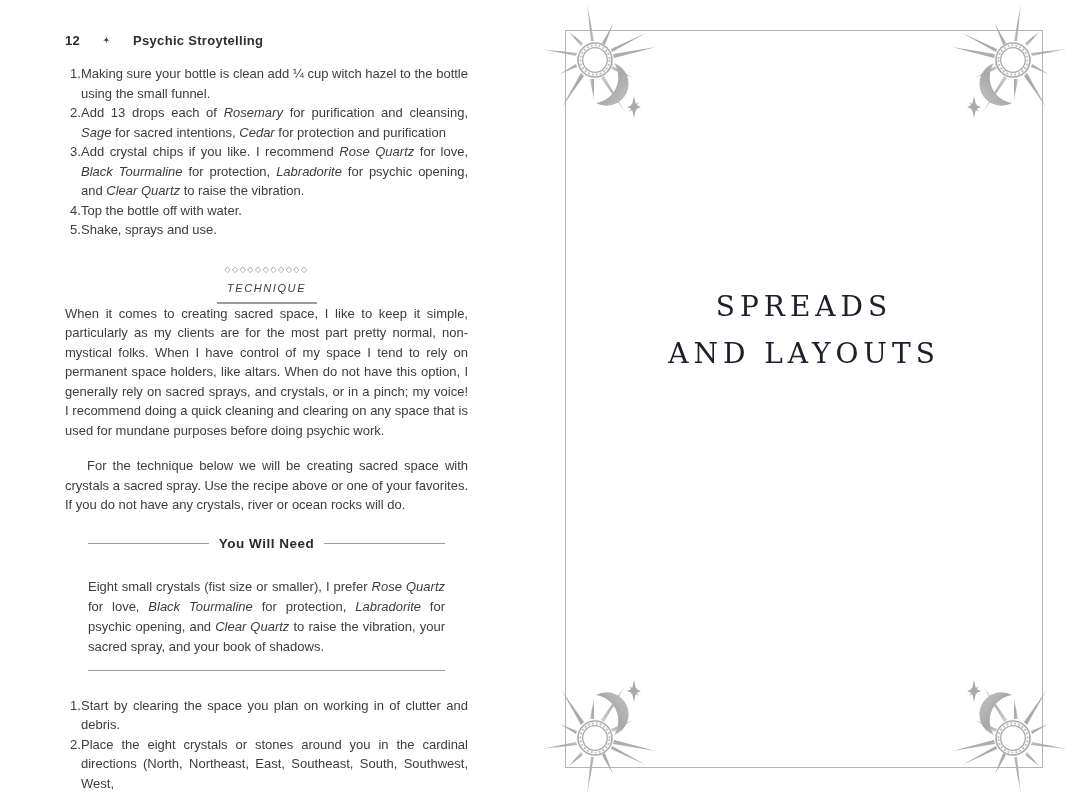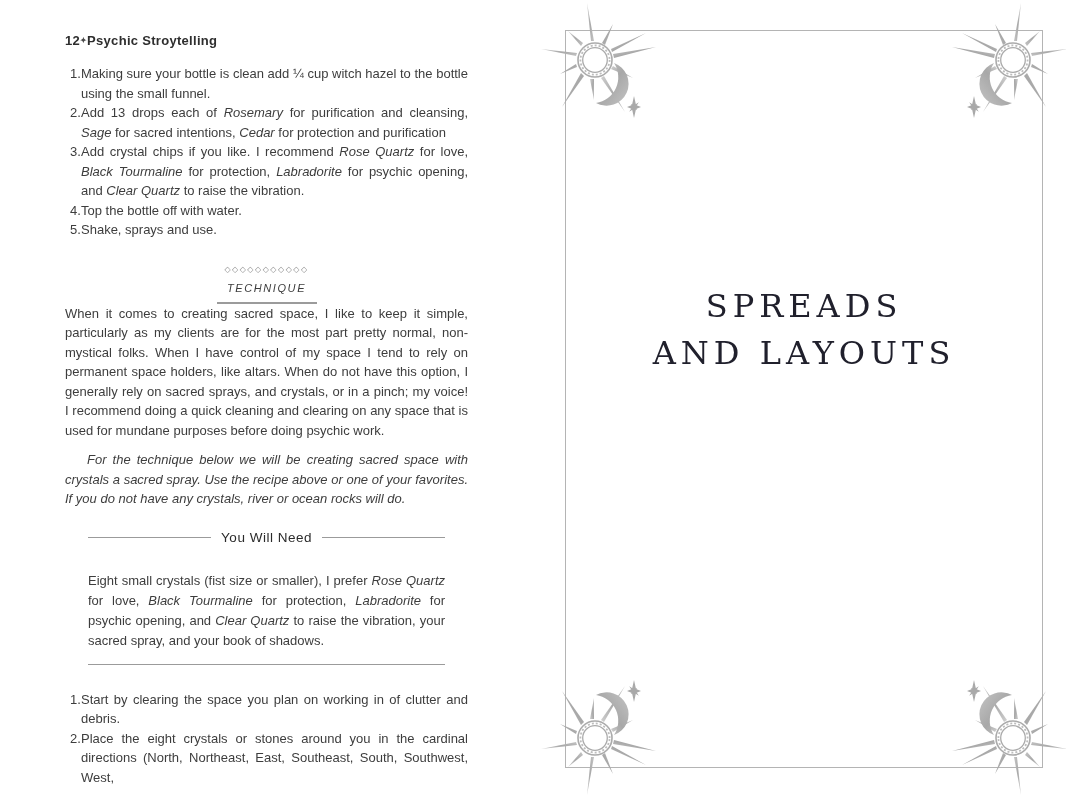--- a/index.html
+++ b/index.html
@@ -10,51 +10,51 @@
     font-family: "Liberation Sans", sans-serif;
     color: #3d3d3d;
     overflow: hidden;
   }
   em { }
 
   
   .left-page { position: absolute; left: 0; top: 0; width: 533px; height: 800px; }
   .left-content { position: absolute; left: 65px; top: 33px; width: 403px; }
 
-  .page-header { display: flex; align-items: baseline; gap: 0; font-size: 13px; font-weight: bold; color: #2e2e2e; letter-spacing: 0.3px; }
+  .page-header { display: flex; align-items: baseline; gap: 23px; font-size: 13px; font-weight: bold; color: #2e2e2e; letter-spacing: 0.3px; }
   .page-header .sep { font-size: 8px; position: relative; top: -2px; color: #4a4a4a; }
 
   .steps { margin-top: 16px; font-size: 13px; line-height: 19.5px; }
   .step { display: flex; }
   .step-num { flex: 0 0 16px; padding-left: 5px; }
   .step-body { flex: 1; text-align: justify; }
 
   .section-head { text-align: center; margin-top: 25px; }
   .ornament-row { font-size: 8px; letter-spacing: 1.5px; color: #8f8f8f; }
   .kicker { margin-top: 8px; font-size: 11px; letter-spacing: 1.6px; color: #3c3c3c; font-style: italic; }
   .section-title { margin-top: 2px; font-size: 17.5px; font-weight: bold; font-variant: small-caps; letter-spacing: 0.8px; color: #2b2b2b; }
   .title-rule { width: 100px; border: none; border-top: 2px solid #9b9b9b; margin: 8px auto 0; }
 
   .body-para { margin-top: 0; font-size: 13px; line-height: 19.5px; text-align: justify; }
-  .body-para.indent { margin-top: 10px; text-indent: 22px; font-style: italic; }
+  .body-para.indent { margin-top: 16px; text-indent: 22px; }
 
   .ywn { margin-top: 21px; margin-left: 23px; width: 357px; }
-  .ywn-head { display: flex; align-items: center; gap: 10px; font-weight: normal; font-size: 13.5px; color: #2b2b2b; letter-spacing: 0.5px; }
+  .ywn-head { display: flex; align-items: center; gap: 10px; font-weight: bold; font-size: 13.5px; color: #2b2b2b; letter-spacing: 0.5px; }
   .ywn-head .line { flex: 1; border-top: 1.5px solid #9b9b9b; }
   .ywn-body { margin-top: 26px; font-size: 13px; line-height: 20px; text-align: justify; }
   .ywn-rule { margin-top: 13px; border: none; border-top: 1.5px solid #9b9b9b; }
 
   .steps-bottom { margin-top: 25px; }
 
   
   .right-page { position: absolute; left: 533px; top: 0; width: 533px; height: 800px; }
   .frame { position: absolute; left: 32px; top: 30px; width: 478px; height: 738px; border: 1.5px solid #b4b4b4; }
 
   .chapter-title { position: absolute; top: 252px; left: 0; right: 0; text-align: center;
-    font-family: "DejaVu Serif", serif; font-size: 32px; line-height: 47px; letter-spacing: 5px; color: #20202c; }
+    font-family: "DejaVu Serif", serif; font-size: 28px; line-height: 47px; letter-spacing: 5px; color: #20202c; }
 
   .corner { position: absolute; width: 130px; height: 130px; pointer-events: none; }
   .corner svg { overflow: visible; }
   .corner.tl { top: -16px; left: -16px; }
   .corner.tr { top: -16px; right: -16px; transform: scaleX(-1); }
   .corner.bl { bottom: -16px; left: -16px; transform: scaleY(-1); }
   .corner.br { bottom: -16px; right: -16px; transform: scale(-1,-1); }
 </style>
 </head>
 <body>

